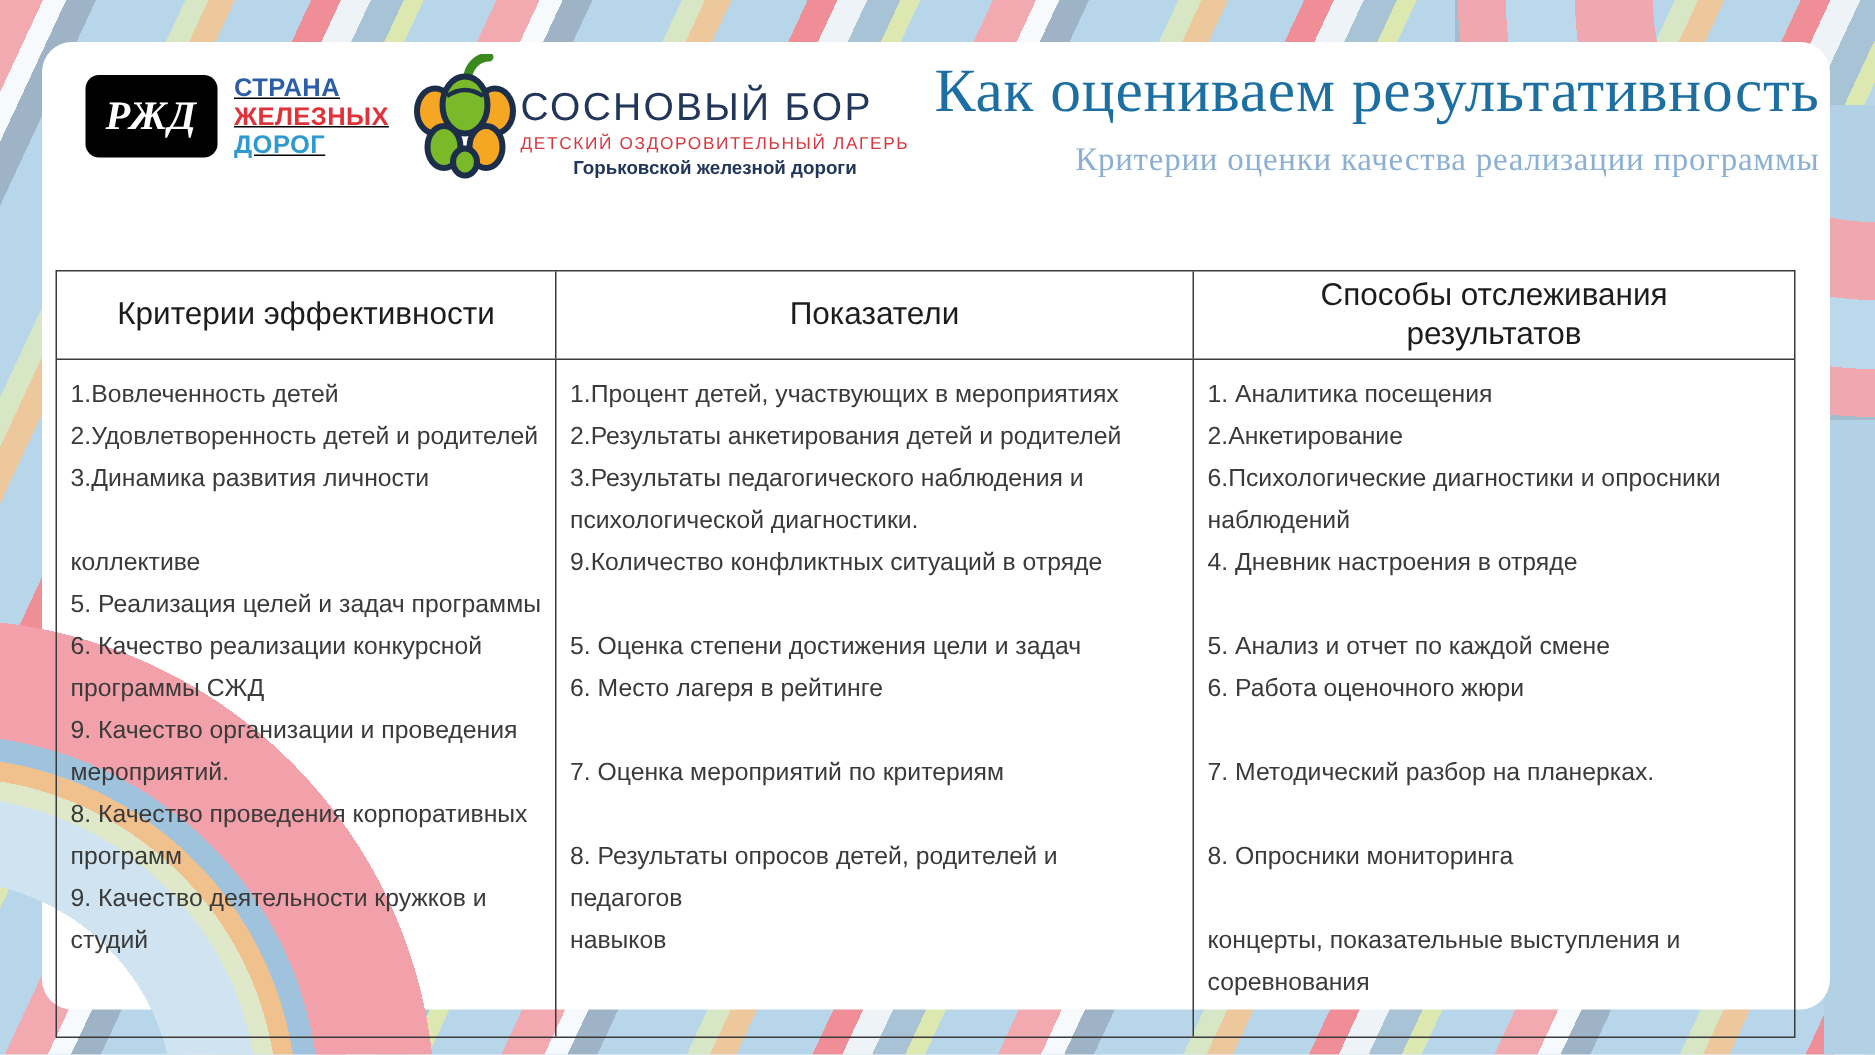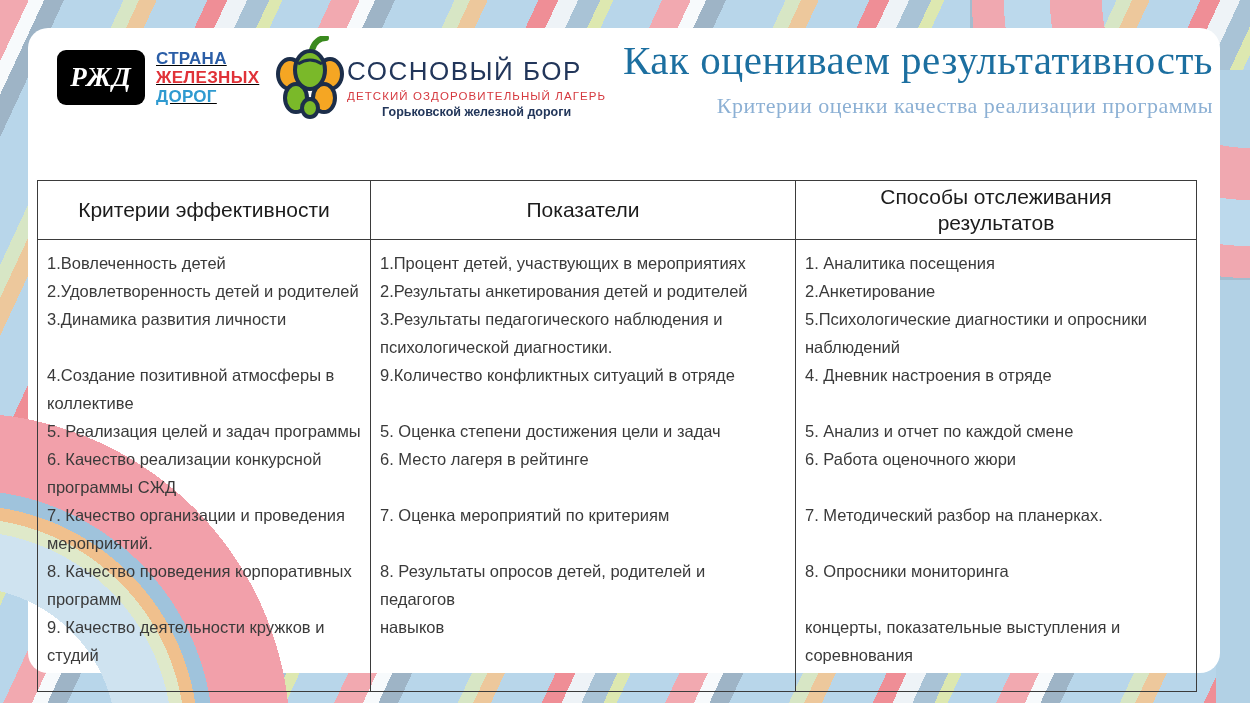--- a/index.html
+++ b/index.html
@@ -115,26 +115,25 @@
     <div class="hcell c3">
       <div class="hwrap">Способы отслеживания результатов</div>
     </div>
   </div>
   <div class="tbl-body">
     <div class="bcell c1">
         <div class="tline">1.Вовлеченность детей</div>
         <div class="tline">2.Удовлетворенность детей и родителей</div>
         <div class="tline">3.Динамика развития личности</div>
         <div class="tline">&nbsp;</div>
-        <div class="tline">4.Создание позитивной атмосферы в</div>
         <div class="tline">коллективе</div>
         <div class="tline">5. Реализация целей и задач программы</div>
         <div class="tline">6. Качество реализации конкурсной</div>
         <div class="tline">программы СЖД</div>
-        <div class="tline">7. Качество организации и проведения</div>
+        <div class="tline">9. Качество организации и проведения</div>
         <div class="tline">мероприятий.</div>
         <div class="tline">8. Качество проведения корпоративных</div>
         <div class="tline">программ</div>
         <div class="tline">9. Качество деятельности кружков и</div>
         <div class="tline">студий</div>
       </div>
     <div class="bcell c2">
         <div class="tline">1.Процент детей, участвующих в мероприятиях</div>
         <div class="tline">2.Результаты анкетирования детей и родителей</div>
         <div class="tline">3.Результаты педагогического наблюдения  и</div>
@@ -146,21 +145,21 @@
         <div class="tline">&nbsp;</div>
         <div class="tline">7. Оценка мероприятий по критериям</div>
         <div class="tline">&nbsp;</div>
         <div class="tline">8. Результаты опросов детей, родителей и</div>
         <div class="tline">педагогов</div>
         <div class="tline">навыков</div>
       </div>
     <div class="bcell c3">
         <div class="tline">1. Аналитика посещения</div>
         <div class="tline">2.Анкетирование</div>
-        <div class="tline">5.Психологические диагностики и опросники</div>
+        <div class="tline">6.Психологические диагностики и опросники</div>
         <div class="tline">наблюдений</div>
         <div class="tline">4. Дневник настроения в отряде</div>
         <div class="tline">&nbsp;</div>
         <div class="tline">5. Анализ и отчет по каждой смене</div>
         <div class="tline">6. Работа оценочного жюри</div>
         <div class="tline">&nbsp;</div>
         <div class="tline">7. Методический разбор на планерках.</div>
         <div class="tline">&nbsp;</div>
         <div class="tline">8. Опросники мониторинга</div>
         <div class="tline">&nbsp;</div>

